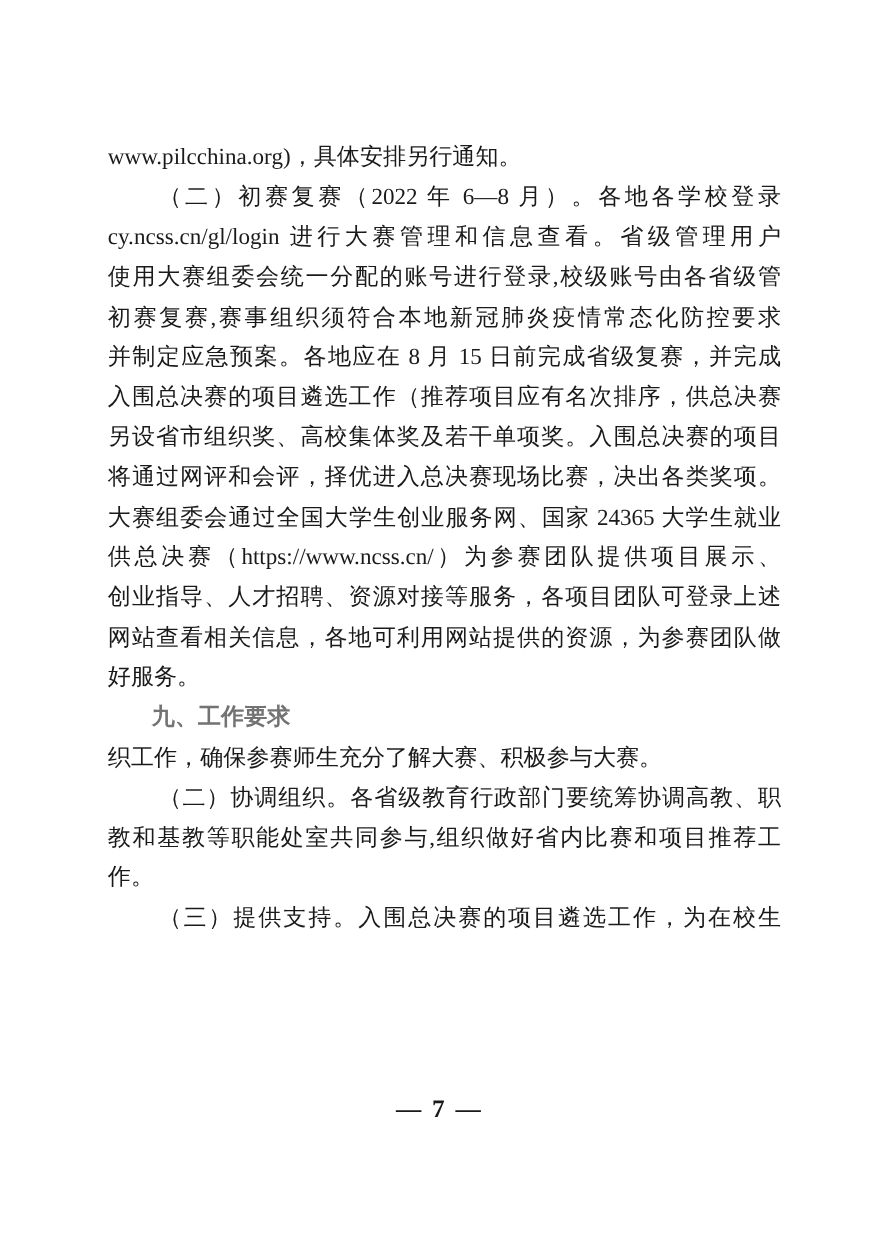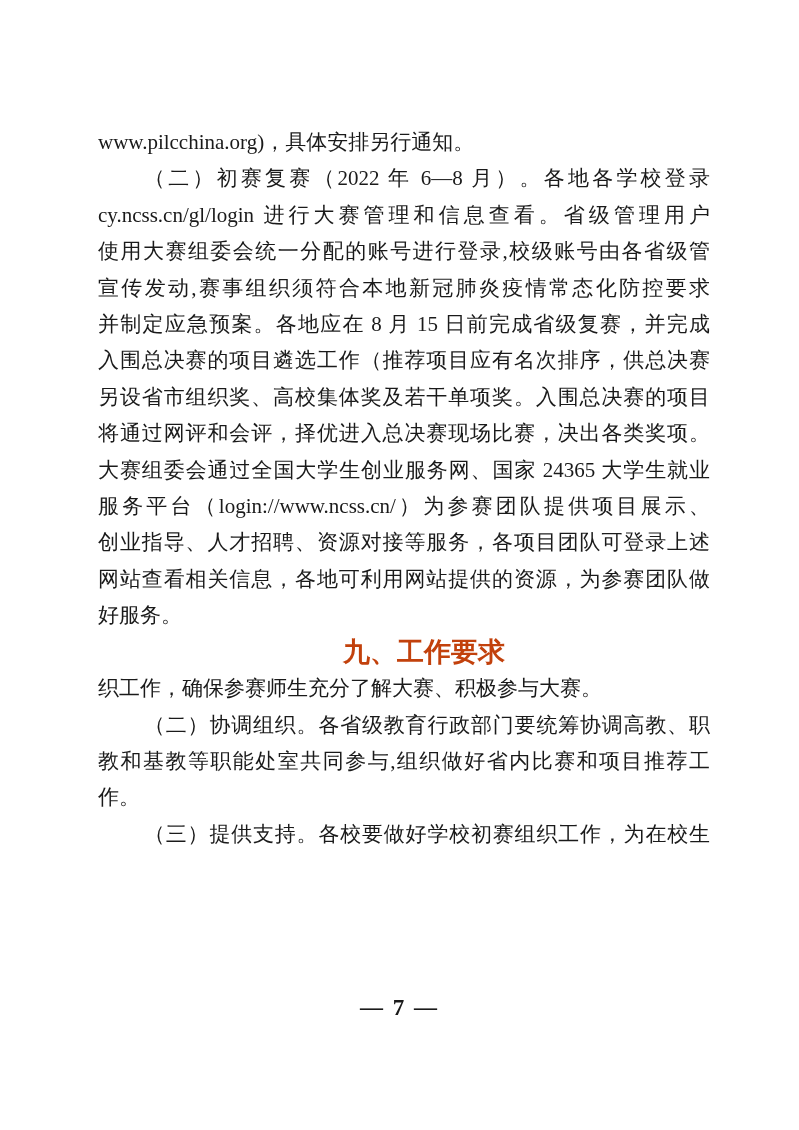--- a/index.html
+++ b/index.html
@@ -29,24 +29,23 @@
   }
   .line.just {
     text-align:justify;
     text-align-last:justify;
     text-justify:inter-character;
   }
   .line.indent { text-indent:46px; }
   .line.heading {
     font-family:"Liberation Sans","DejaVu Sans",sans-serif;
     font-weight:bold;
-    font-size:27px;
-    color:#c2410c;
+    font-size:21px;
+    color:#737373;
     text-indent:40px;
-    text-align:center;
   }
 
   .page-number {
     position:absolute;
     left:0; top:995px;
     width:799px;
     text-align:center;
     font-family:"Liberation Serif","DejaVu Serif",serif;
     font-weight:bold;
     font-size:23px;
@@ -74,36 +73,36 @@
 </head>
 <body>
 
 <div class="page">
 
   <div class="doc-body" id="doc-lines">
       <div class="line">www.pilcchina.org)，具体安排另行通知。</div>
       <div class="line just indent">（二）初赛复赛（2022 年 6—8 月）。各地各学校登录</div>
       <div class="line just">cy.ncss.cn/gl/login 进行大赛管理和信息查看。省级管理用户</div>
       <div class="line just">使用大赛组委会统一分配的账号进行登录,校级账号由各省级管</div>
-      <div class="line just">宣传发动,赛事组织须符合本地新冠肺炎疫情常态化防控要求</div>
+      <div class="line just">初赛复赛,赛事组织须符合本地新冠肺炎疫情常态化防控要求</div>
       <div class="line just">并制定应急预案。各地应在 8 月 15 日前完成省级复赛，并完成</div>
       <div class="line just">入围总决赛的项目遴选工作（推荐项目应有名次排序，供总决赛</div>
       <div class="line just">另设省市组织奖、高校集体奖及若干单项奖。入围总决赛的项目</div>
       <div class="line just">将通过网评和会评，择优进入总决赛现场比赛，决出各类奖项。</div>
       <div class="line just">大赛组委会通过全国大学生创业服务网、国家 24365 大学生就业</div>
-      <div class="line just">服务平台（login://www.ncss.cn/）为参赛团队提供项目展示、</div>
+      <div class="line just">供总决赛（https://www.ncss.cn/）为参赛团队提供项目展示、</div>
       <div class="line just">创业指导、人才招聘、资源对接等服务，各项目团队可登录上述</div>
       <div class="line just">网站查看相关信息，各地可利用网站提供的资源，为参赛团队做</div>
       <div class="line">好服务。</div>
       <div class="line heading">九、工作要求</div>
       <div class="line">织工作，确保参赛师生充分了解大赛、积极参与大赛。</div>
       <div class="line just indent">（二）协调组织。各省级教育行政部门要统筹协调高教、职</div>
       <div class="line just">教和基教等职能处室共同参与,组织做好省内比赛和项目推荐工</div>
       <div class="line">作。</div>
-      <div class="line just indent">（三）提供支持。各校要做好学校初赛组织工作，为在校生</div>
+      <div class="line just indent">（三）提供支持。入围总决赛的项目遴选工作，为在校生</div>
     </div>
 
   <div class="page-number">— 7 —</div>
 
   <div class="watermark">
     <span class="wm-icon">
       <svg width="46" height="36" viewBox="0 0 46 36" xmlns="http://www.w3.org/2000/svg">
         <g fill="#ffffff" stroke="#d2d2d2" stroke-width="1.6">
           <path d="M17 2 C9.3 2 3 6.9 3 13 C3 16.5 5 19.6 8.2 21.6 L7 26 L12 23.4 C13.6 23.8 15.3 24 17 24 C24.7 24 31 19.1 31 13 C31 6.9 24.7 2 17 2 Z"></path>
           <path d="M33 14 C26.9 14 22 17.9 22 22.7 C22 27.5 26.9 31.4 33 31.4 C34.4 31.4 35.7 31.2 36.9 30.9 L41 33 L40 29.4 C42.5 27.8 44 25.4 44 22.7 C44 17.9 39.1 14 33 14 Z"></path>

